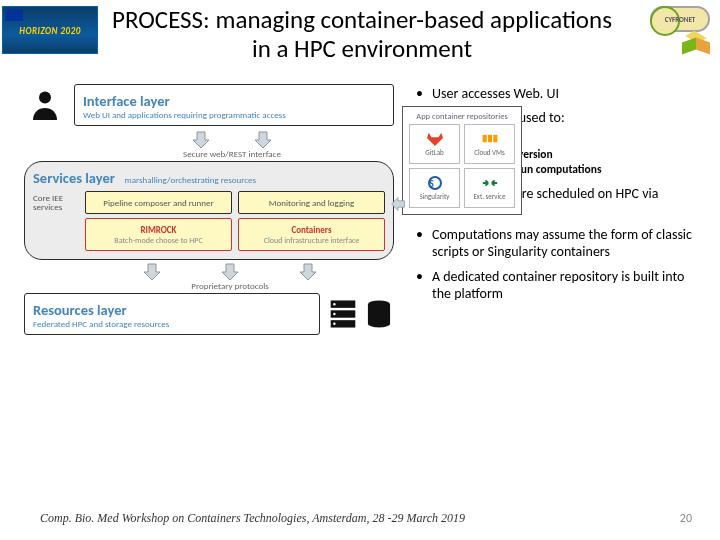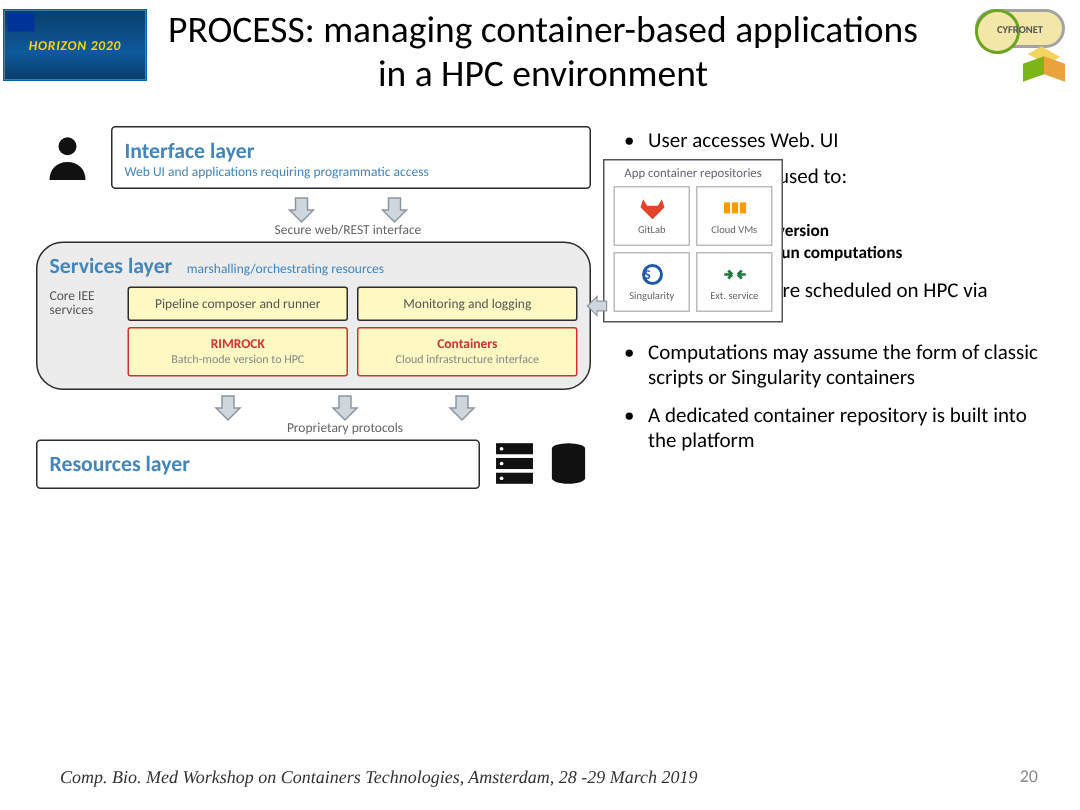--- a/index.html
+++ b/index.html
@@ -126,21 +126,21 @@
         <span class="layer-title">Services layer</span>
         <span class="layer-sub" style="display:inline; margin-left:6px;">marshalling/orchestrating resources</span>
       </div>
       <div class="srv-row">
         <div class="srv-left">Core IEE services</div>
         <div class="srv-box">Pipeline composer and runner</div>
         <div class="srv-box">Monitoring and logging</div>
       </div>
       <div class="srv-row">
         <div class="srv-left"></div>
-        <div class="srv-box red"><span>RIMROCK</span><span class="srv-sub">Batch-mode version to HPC</span></div>
+        <div class="srv-box red"><span>RIMROCK</span><span class="srv-sub">Batch-mode choose to HPC</span></div>
         <div class="srv-box red"><span>Containers</span><span class="srv-sub">Cloud infrastructure interface</span></div>
       </div>
     </div>
 
     <div class="arrow-row three">
       <div class="arrow">
             <svg viewBox="0 0 20 20">
               <path d="M6 2h8v8h4L10 18 2 10h4z" fill="#cfd6dc" stroke="#8a97a3"></path>
             </svg>
           </div>
@@ -153,20 +153,21 @@
             <svg viewBox="0 0 20 20">
               <path d="M6 2h8v8h4L10 18 2 10h4z" fill="#cfd6dc" stroke="#8a97a3"></path>
             </svg>
           </div>
     </div>
     <div class="arrow-label prop">Proprietary protocols</div>
 
     <div class="resources-row">
       <div class="layer">
         <span class="layer-title">Resources layer</span>
+        <span class="layer-sub">Federated HPC and storage resources</span>
       </div>
       <div class="hw">
         <svg class="rack" viewBox="0 0 24 26">
               <rect x="2" y="2" width="20" height="6" fill="#111"></rect>
               <rect x="2" y="10" width="20" height="6" fill="#111"></rect>
               <rect x="2" y="18" width="20" height="6" fill="#111"></rect>
               <circle cx="5" cy="5" r="1" fill="#fff"></circle>
               <circle cx="5" cy="13" r="1" fill="#fff"></circle>
               <circle cx="5" cy="21" r="1" fill="#fff"></circle>
             </svg>

